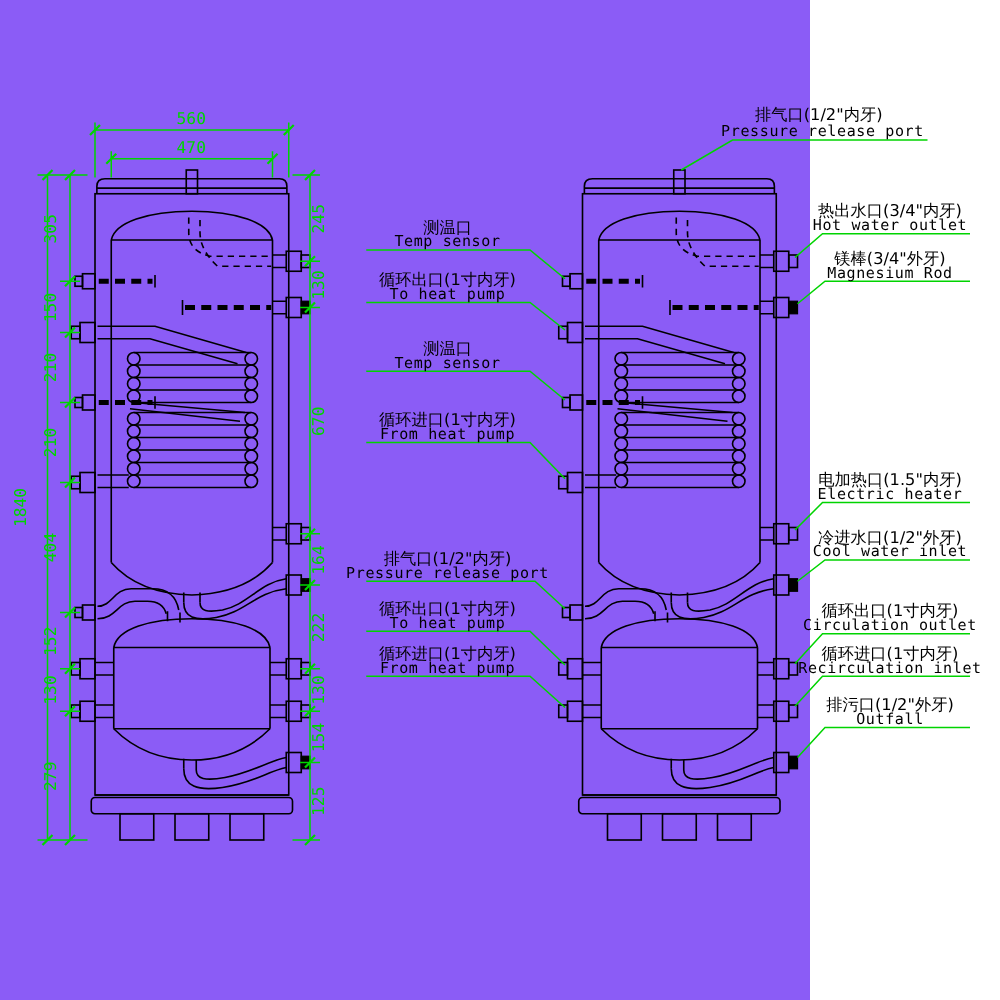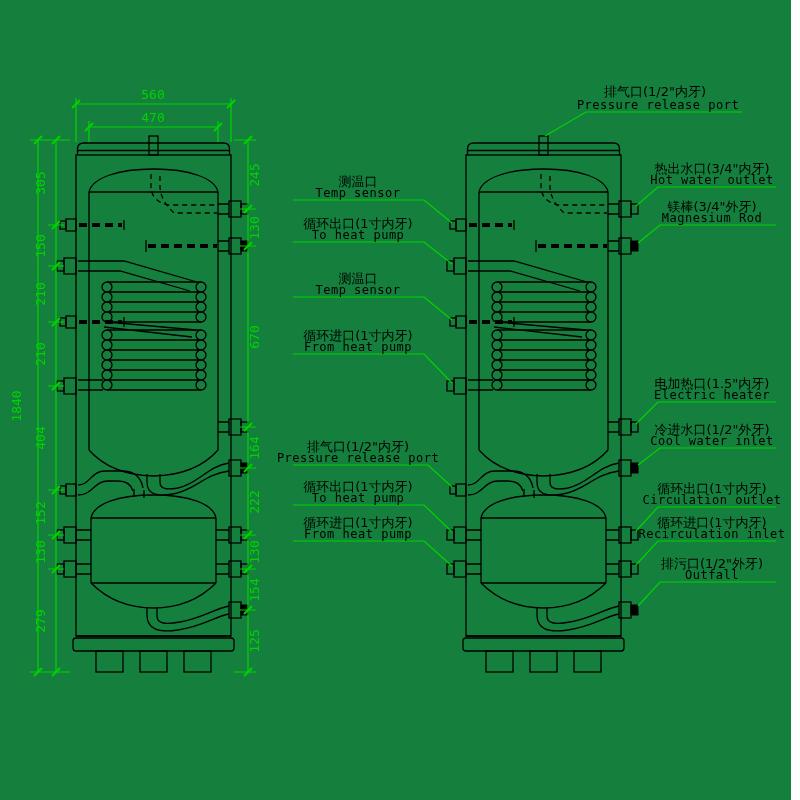--- a/index.html
+++ b/index.html
@@ -1,16 +1,16 @@
 <!DOCTYPE html>
 <html><head>
 <meta charset="utf-8">
 <style>
   html,body{margin:0;padding:0;background:#ffffff;width:800px;height:800px;overflow:hidden}
-  .canvas{position:relative;width:791px;height:800px;background:#15803d}
+  .canvas{position:relative;width:648px;height:800px;background:#8b5cf6}
   
   .k{stroke:#000;fill:none;stroke-width:1.3}
   .kd{stroke:#000;fill:none;stroke-width:1.3;stroke-dasharray:5 4}
   .kt{stroke:#000;fill:none;stroke-width:4;stroke-dasharray:8 5}
   .kfill{fill:#000;stroke:#000;stroke-width:1}
   
   .g{stroke:#00d400;fill:none;stroke-width:1.2}
   .gtick{stroke:#00d400;fill:none;stroke-width:1.8}
   text{font-family:"DejaVu Sans Mono","Liberation Mono",monospace}
   .dimtxt{fill:#00d400;font-size:13px}

